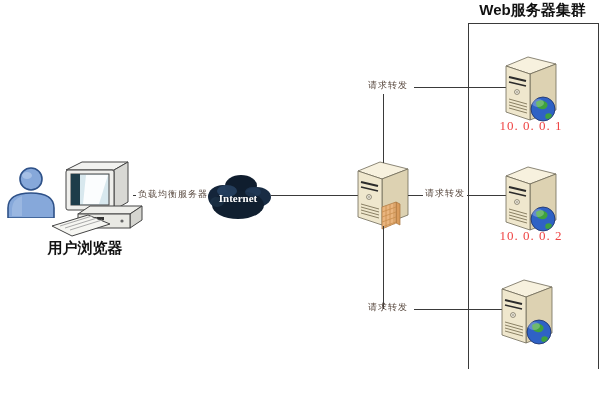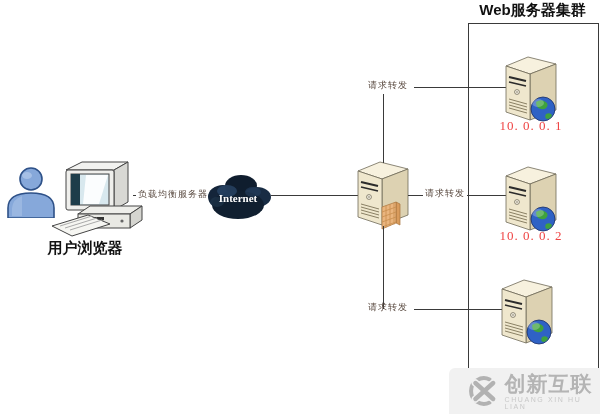--- a/index.html
+++ b/index.html
@@ -158,25 +158,14 @@
     <path d="M9,30 L26,34" stroke="#2b2b2b" stroke-width="1.4"></path>
     <circle cx="17" cy="40" r="2.4" fill="#fbf7ea" stroke="#6f6a58" stroke-width="0.8"></circle>
     <circle cx="17" cy="40" r="0.8" fill="#6f6a58"></circle>
     <path d="M9,47 L27,52 M9,50 L27,55 M9,53 L27,58 M9,56 L27,61" stroke="#8a8064" stroke-width="1"></path>
     <circle cx="43" cy="57" r="12" fill="#2f62c5" stroke="#1b2f66" stroke-width="0.8"></circle>
     <path d="M36,50 q4,-3 8,-1 q5,2 3,6 q-2,3 -6,2 q-5,-1 -5,-7 z" fill="#3fa23f"></path>
     <path d="M46,62 q4,-2 6,1 q-1,4 -5,4 q-3,-1 -1,-5 z" fill="#3fa23f"></path>
     <ellipse cx="38" cy="51" rx="6" ry="4" fill="#ffffff" opacity="0.25"></ellipse>
   </svg>
 
-  <div id="watermark">
-    <svg width="38" height="38" viewBox="0 0 40 40" style="margin-left:14px;">
-      <path d="M 30,7 A 14.5,14.5 0 1 0 30,33" stroke="#b2b2b2" stroke-width="4.5" fill="none" stroke-linecap="round"></path>
-      <path d="M14,11 L34,29 M34,11 L14,29" stroke="#f1f1f1" stroke-width="8.5" stroke-linecap="round"></path>
-      <path d="M14,11 L34,29 M34,11 L14,29" stroke="#b2b2b2" stroke-width="5" stroke-linecap="round"></path>
-    </svg>
-    <div class="wm-text">
-      <div id="wm-brand">创新互联</div>
-      <div id="wm-latin">CHUANG XIN HU LIAN</div>
-    </div>
-  </div>
 
 </div>
 
 </body></html>

